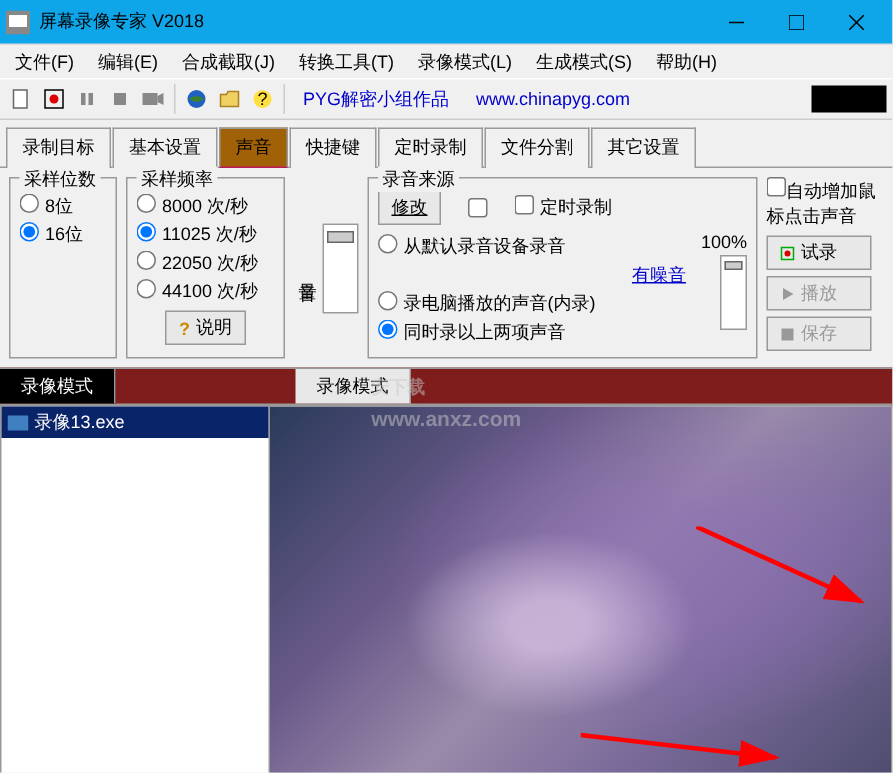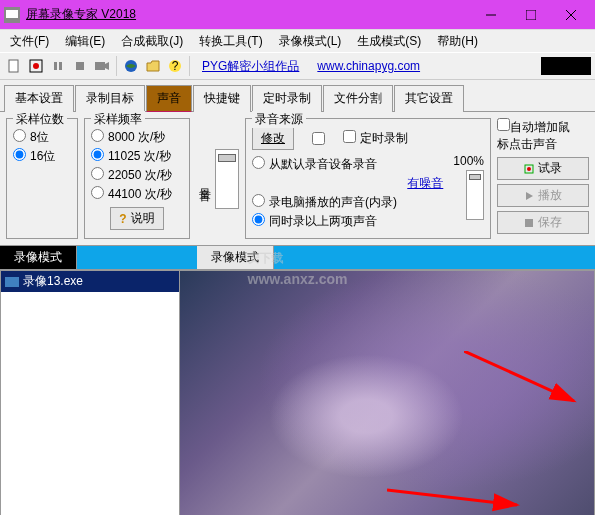--- a/index.html
+++ b/index.html
@@ -1,45 +1,45 @@
 <!DOCTYPE html>
 <html><head>
 <meta charset="utf-8">
 <style>
 * { box-sizing: border-box; margin: 0; padding: 0; font-family: "Microsoft YaHei", "SimSun", sans-serif; font-size: 12px; }
 body { background: #f0f0f0; width: 595px; height: 515px; overflow: hidden; position: relative; }
 
-.titlebar { height: 30px; background: #d946ef; display: flex; align-items: center; padding: 0 4px; border-bottom: 1px solid #ddd; text-decoration: underline; }
+.titlebar { height: 30px; background: #0ea5e9; display: flex; align-items: center; padding: 0 4px; border-bottom: 1px solid #ddd; }
 .titlebar .icon { width: 16px; height: 16px; margin-right: 6px; }
 .titlebar .title { flex: 1; font-size: 12px; }
 .titlebar .winbtn { width: 40px; height: 28px; display: flex; align-items: center; justify-content: center; }
 
 .menubar { height: 22px; background: #f0f0f0; display: flex; gap: 4px; padding: 2px 4px; align-items: center; }
 .menubar .mitem { padding: 2px 6px; cursor: default; }
 
 .toolbar { height: 28px; background: #f0f0f0; border-top: 1px solid #fff; border-bottom: 1px solid #ccc; display: flex; align-items: center; gap: 2px; padding: 0 4px; }
 .toolbar .tbtn { width: 20px; height: 20px; border: 1px solid transparent; display: flex; align-items: center; justify-content: center; }
 .toolbar .sep { width: 1px; height: 20px; background: #ccc; margin: 0 2px; }
-.toolbar .link { color: #0000cc; text-decoration: underline; margin: 0 8px; cursor: pointer; }
+.toolbar .link { color: #0000cc; margin: 0 8px; cursor: pointer; }
 .toolbar .blackbox { width: 50px; height: 18px; background: #000; margin-left: auto; }
 
 .tabs { display: flex; background: #f0f0f0; padding: 4px 4px 0; gap: 1px; border-bottom: 1px solid #999; }
 .tab { padding: 4px 10px; border: 1px solid #999; border-bottom: none; background: #f0f0f0; cursor: default; position: relative; top: 1px; }
 .tab.active { background: #a16207; border-bottom: 1px solid #be185d; }
 
 .panel { background: #f0f0f0; padding: 6px; display: flex; gap: 6px; }
 .group { border: 1px solid #999; padding: 8px 6px 6px; position: relative; }
 .group .legend { position: absolute; top: -8px; left: 6px; background: #f0f0f0; padding: 0 3px; font-size: 12px; }
 .group label { display: flex; align-items: flex-start; gap: 4px; margin: 2px 0; }
 .group input[type=radio], .group input[type=checkbox] { margin: 0; }
 
 .btn { border: 1px solid #999; background: #e8e8e8; padding: 2px 8px; cursor: default; display: inline-flex; align-items: center; gap: 4px; }
-.btn.wide { width: 92px; justify-content: center; }
-
-.modebar { display: flex; background: #0ea5e9; border-top: 1px solid #999; border-bottom: 1px solid #999; }
+.btn.wide { width: 70px; }
+
+.modebar { display: flex; background: #7f1d1d; border-top: 1px solid #999; border-bottom: 1px solid #999; }
 .modebar .mtab { padding: 3px 14px; border-right: 1px solid #999; background: #e8e8e8; }
 .modebar .mtab.dark { background: #000; color: #fff; }
 
 .filepane { display: flex; height: 266px; }
 .filelist { width: 180px; background: #fff; border: 1px solid #999; }
 .fileitem { background: #0a246a; color: #fff; padding: 2px 4px; display: flex; align-items: center; gap: 4px; }
 .preview { flex: 1; background: #ccc; position: relative; border: 1px solid #999; border-left: none; overflow: hidden; }
 .preview-img { width: 100%; height: 100%; background: linear-gradient(135deg, #2a3a5a 0%, #6a5a8a 30%, #9a8aaa 50%, #7a6a9a 70%, #4a4a6a 100%); position: relative; }
 .preview-img::after { content: ""; position: absolute; inset: 0; background: radial-gradient(ellipse at 45% 55%, rgba(220,200,230,0.7) 8%, transparent 30%), radial-gradient(ellipse at 65% 40%, rgba(140,110,180,0.6) 15%, transparent 50%); }
 
@@ -141,22 +141,22 @@
         <text x="7" y="11" text-anchor="middle" font-size="10" fill="#000">?</text>
       </svg>
     </div>
   <div class="sep"></div>
   <span class="link">PYG解密小组作品</span>
   <span class="link">www.chinapyg.com</span>
   <div class="blackbox"></div>
 </div>
 
 <div class="tabs">
+  <div class="tab">录制目标</div>
   <div class="tab">基本设置</div>
-  <div class="tab">录制目标</div>
   <div class="tab active">声音</div>
   <div class="tab">快捷键</div>
   <div class="tab">定时录制</div>
   <div class="tab">文件分割</div>
   <div class="tab">其它设置</div>
 </div>
 
 <div class="panel">
   <div class="group" style="width:72px">
     <span class="legend">采样位数</span>

